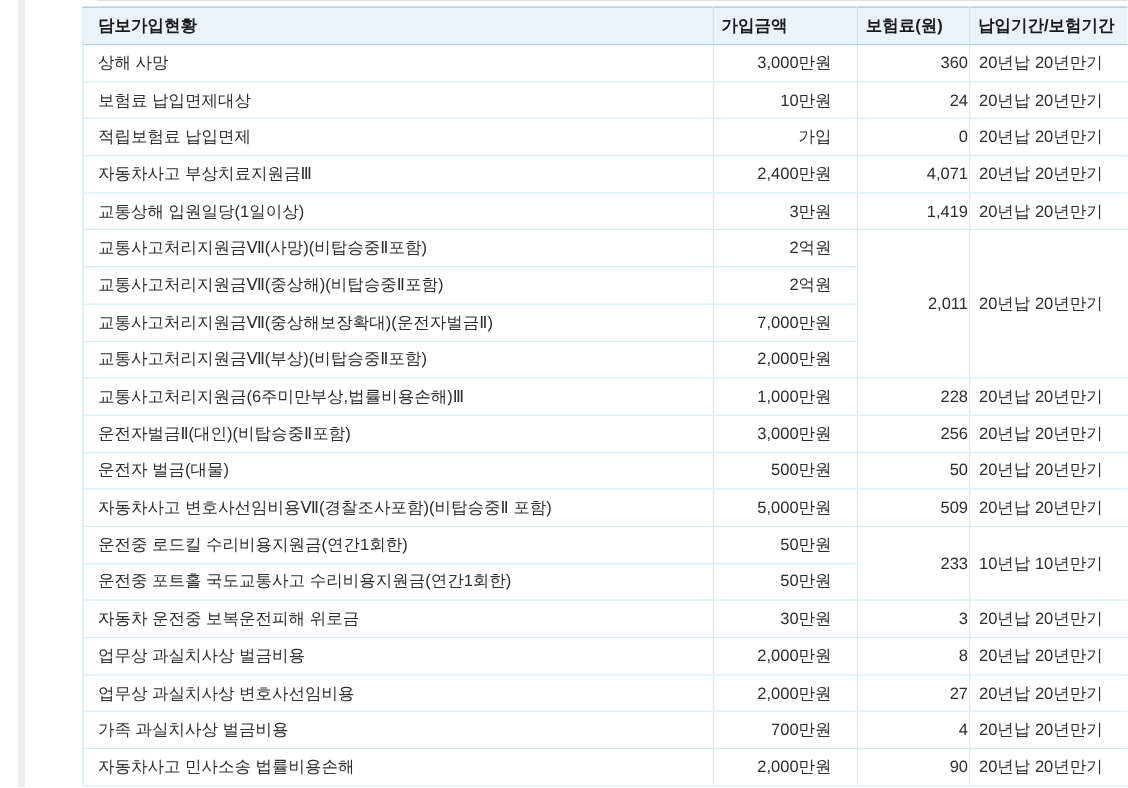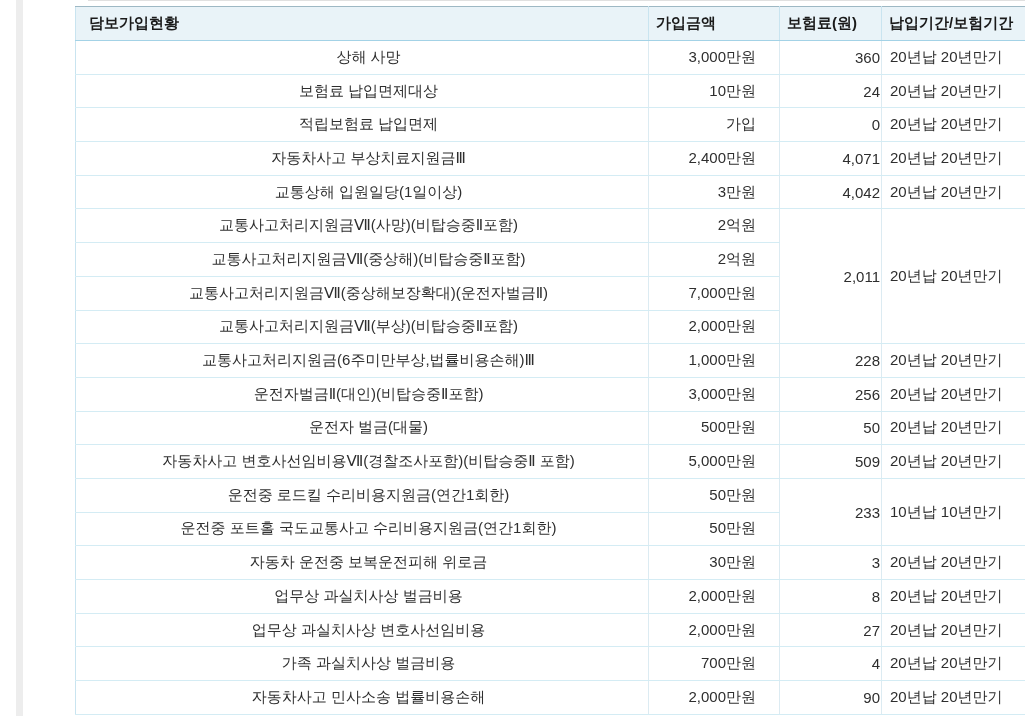--- a/index.html
+++ b/index.html
@@ -63,21 +63,21 @@
     border-bottom: 1px solid #d4ecf4;
     border-left: 1px solid #dcebf2;
     padding: 0;
     white-space: nowrap;
     overflow: hidden;
     vertical-align: middle;
   }
   table.coverage td.c-name {
     border-left: none;
     padding-left: 13px;
-    text-align: center;
+    text-align: left;
   }
   table.coverage td.c-amount {
     text-align: right;
     padding-right: 23px;
   }
   table.coverage td.c-premium {
     text-align: right;
     padding-right: 1px;
   }
   table.coverage td.c-period {
@@ -128,21 +128,21 @@
         </tr>
         <tr>
           <td class="c-name">자동차사고 부상치료지원금Ⅲ</td>
           <td class="c-amount">2,400만원</td>
           <td class="c-premium" rowspan="1">4,071</td>
           <td class="c-period" rowspan="1">20년납 20년만기</td>
         </tr>
         <tr>
           <td class="c-name">교통상해 입원일당(1일이상)</td>
           <td class="c-amount">3만원</td>
-          <td class="c-premium" rowspan="1">4,042</td>
+          <td class="c-premium" rowspan="1">1,419</td>
           <td class="c-period" rowspan="1">20년납 20년만기</td>
         </tr>
         <tr>
           <td class="c-name">교통사고처리지원금Ⅶ(사망)(비탑승중Ⅱ포함)</td>
           <td class="c-amount">2억원</td>
           <td class="c-premium" rowspan="4">2,011</td>
           <td class="c-period" rowspan="4">20년납 20년만기</td>
         </tr>
         <tr>
           <td class="c-name">교통사고처리지원금Ⅶ(중상해)(비탑승중Ⅱ포함)</td>

